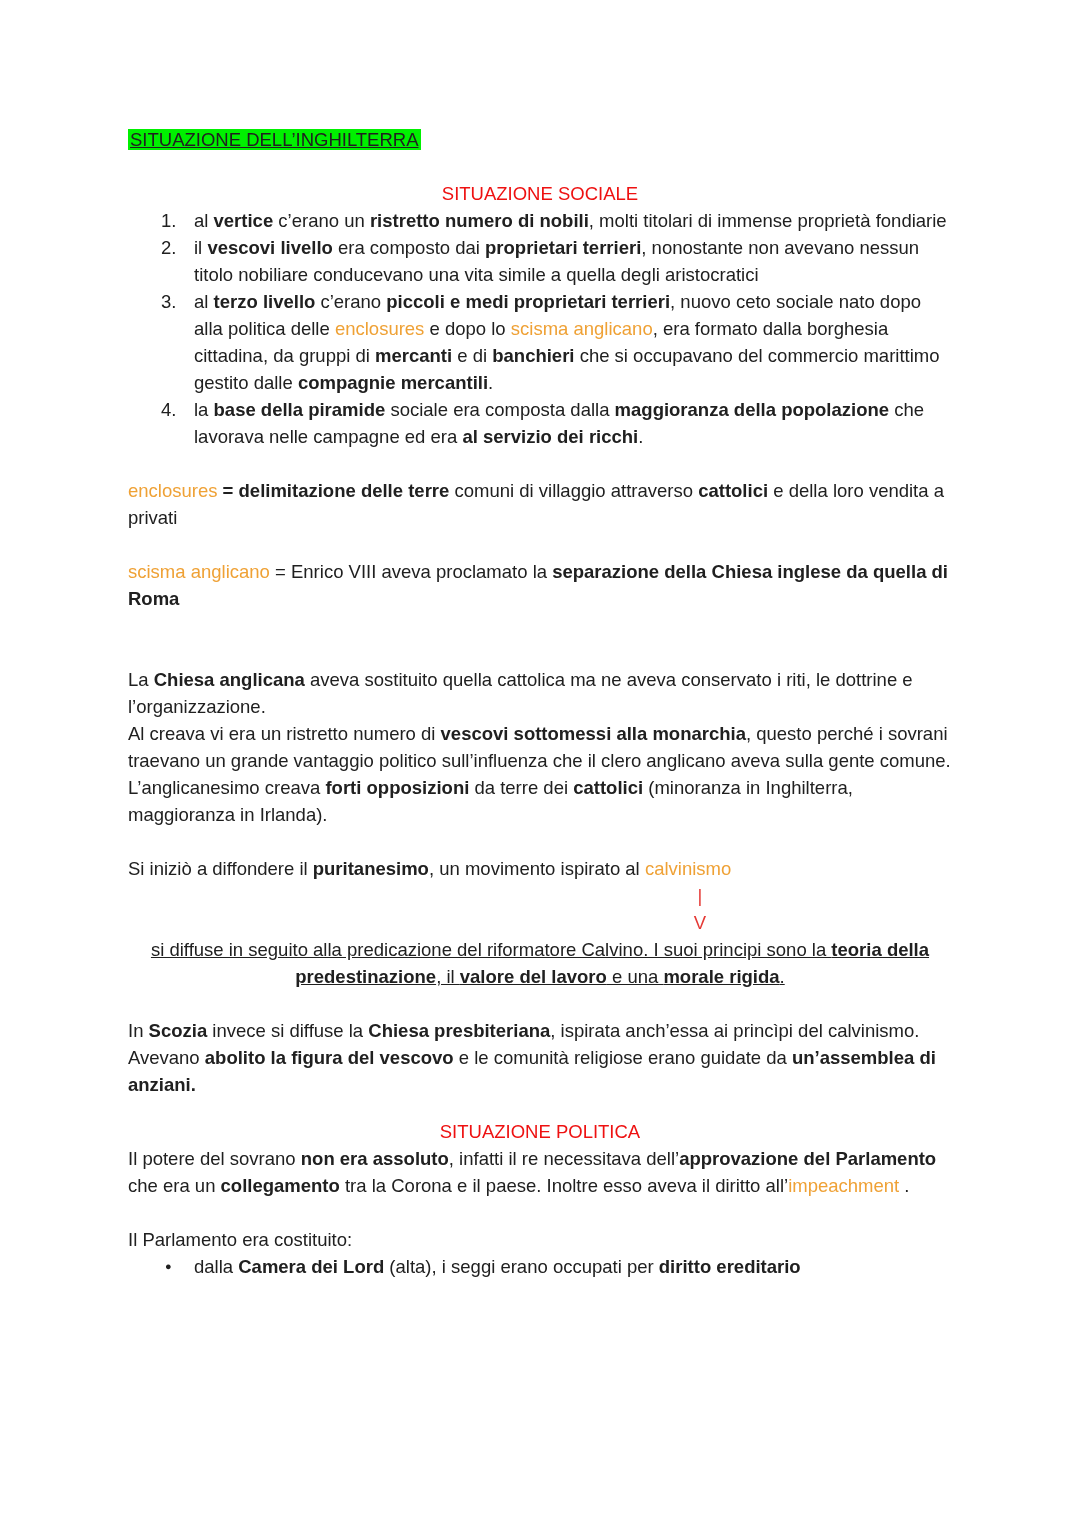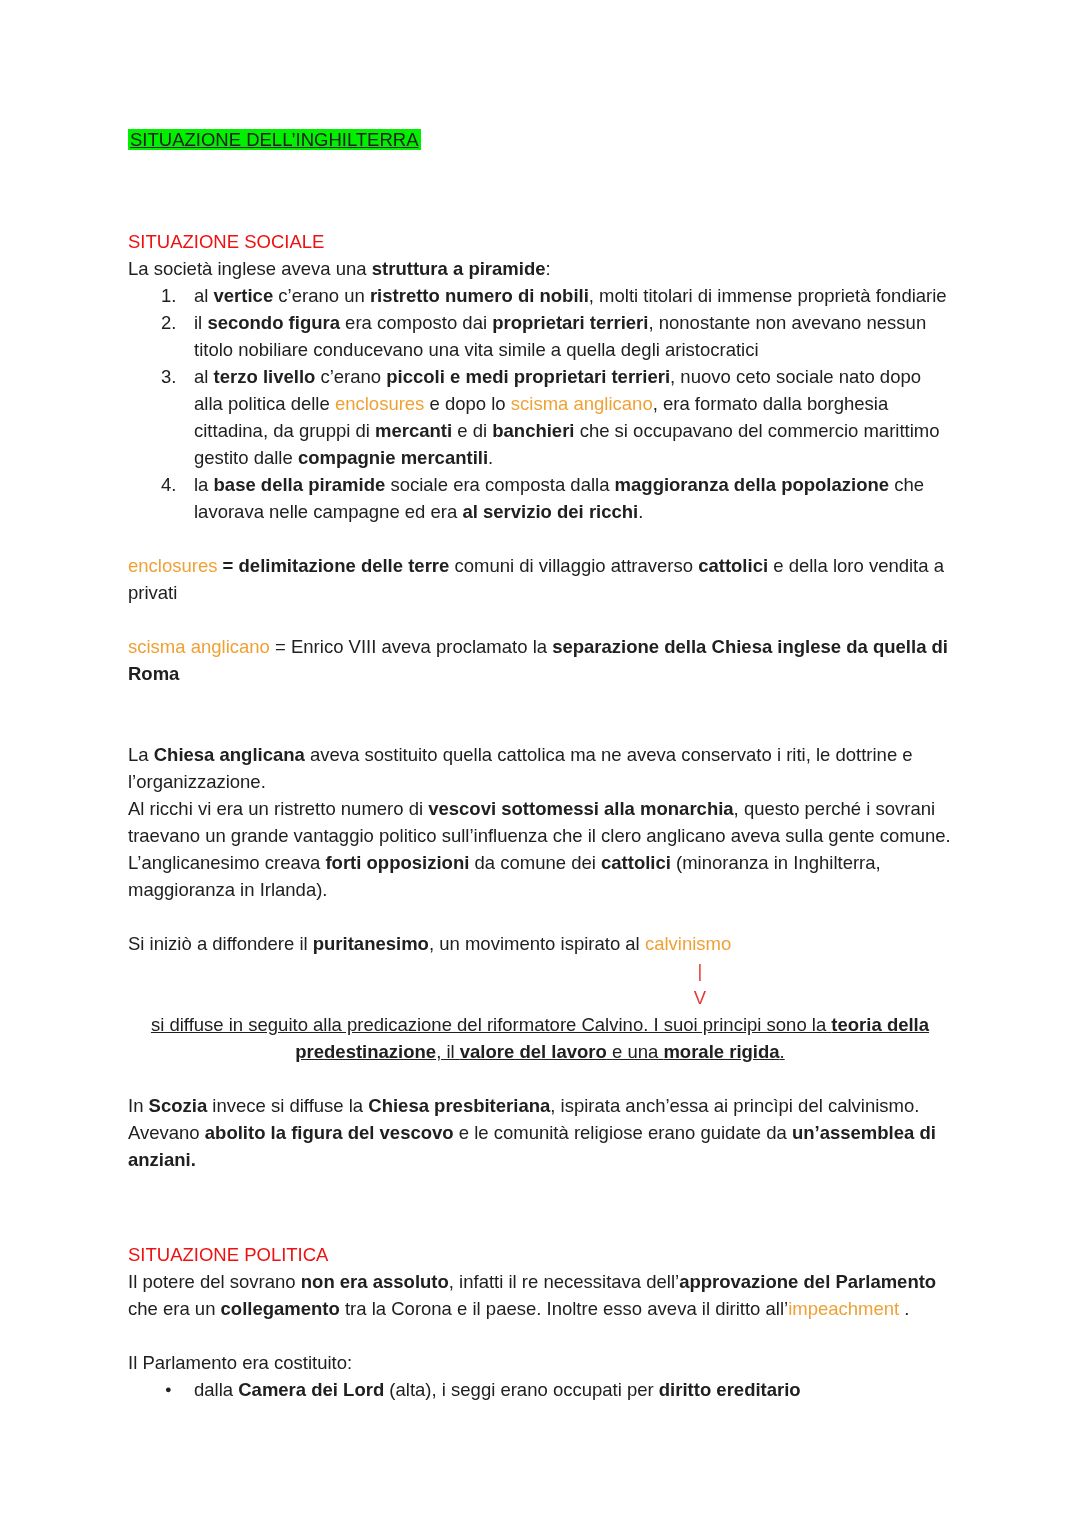--- a/index.html
+++ b/index.html
@@ -12,55 +12,54 @@
     line-height:27px;
     color:var(--body_text,#202020);
     overflow:hidden;
   }
   .doc{position:absolute;left:128px;top:126px;width:824px;}
   .title span{
     background:var(--highlight_green,#00ff00);
     text-decoration:underline;
     padding:0 2px;
   }
-  .heading{color:var(--heading_red,#ee1111);text-align:left;margin-top:48px;}
+  .heading{color:var(--heading_red,#ee1111);text-align:center;}
   .para{text-align:left;}
   .para.center{text-align:center;text-decoration:underline;}
   .b{font-weight:bold;}
   .o{color:var(--term_orange,#efa135);}
   .spacer{width:100%;}
   .list .li{position:relative;padding-left:66px;}
   .list .marker{position:absolute;left:33px;top:0;}
   .list .marker.bullet{left:37px;font-size:11px;}
   .arrow{color:var(--arrow_red,#ee1111);}
   .arrow div{margin-left:562px;width:20px;text-align:center;}
 </style>
 </head>
 <body>
 
 <div class="page" style="--body_text: #202020; --heading_red: #ee1111; --term_orange: #efa135; --highlight_green: #00f000; --arrow_red: #e53935;">
   <div class="doc" id="doc">
       <div class="title"><span>SITUAZIONE DELL’INGHILTERRA</span></div>
       <div class="spacer" style="height: 27px;"></div>
       <div class="heading">SITUAZIONE SOCIALE</div>
-      <div class="para"><span class="">La società inglese aveva una </span><span class="b">struttura a piramide</span><span class="">:</span></div>
       <div class="list">
         <div class="li"><span class="marker">1.</span><span class="">al </span><span class="b">vertice</span><span class=""> c’erano un </span><span class="b">ristretto numero di nobili</span><span class="">, molti titolari di immense proprietà fondiarie</span></div>
-        <div class="li"><span class="marker">2.</span><span class="">il </span><span class="b">secondo figura</span><span class=""> era composto dai </span><span class="b">proprietari terrieri</span><span class="">, nonostante non avevano nessun titolo nobiliare conducevano una vita simile a quella degli aristocratici</span></div>
+        <div class="li"><span class="marker">2.</span><span class="">il </span><span class="b">vescovi livello</span><span class=""> era composto dai </span><span class="b">proprietari terrieri</span><span class="">, nonostante non avevano nessun titolo nobiliare conducevano una vita simile a quella degli aristocratici</span></div>
         <div class="li"><span class="marker">3.</span><span class="">al </span><span class="b">terzo livello</span><span class=""> c’erano </span><span class="b">piccoli e medi proprietari terrieri</span><span class="">, nuovo ceto sociale nato dopo alla politica delle </span><span class="o">enclosures</span><span class=""> e dopo lo </span><span class="o">scisma anglicano</span><span class="">, era formato dalla borghesia cittadina, da gruppi di </span><span class="b">mercanti</span><span class=""> e di </span><span class="b">banchieri</span><span class=""> che si occupavano del commercio marittimo gestito dalle </span><span class="b">compagnie mercantili</span><span class="">.</span></div>
         <div class="li"><span class="marker">4.</span><span class="">la </span><span class="b">base della piramide</span><span class=""> sociale era composta dalla </span><span class="b">maggioranza della popolazione</span><span class=""> che lavorava nelle campagne ed era </span><span class="b">al servizio dei ricchi</span><span class="">.</span></div>
       </div>
       <div class="spacer" style="height: 27px;"></div>
       <div class="para"><span class="o">enclosures</span><span class=""> </span><span class="b">= delimitazione delle terre</span><span class=""> comuni di villaggio attraverso </span><span class="b">cattolici</span><span class=""> e della loro vendita a privati</span></div>
       <div class="spacer" style="height: 27px;"></div>
       <div class="para"><span class="o">scisma anglicano</span><span class=""> = Enrico VIII aveva proclamato la </span><span class="b">separazione della Chiesa inglese da quella di Roma</span></div>
       <div class="spacer" style="height: 54px;"></div>
       <div class="para"><span class="">La </span><span class="b">Chiesa anglicana</span><span class=""> aveva sostituito quella cattolica ma ne aveva conservato i riti, le dottrine e l’organizzazione.</span></div>
-      <div class="para"><span class="">Al ricchi vi era un ristretto numero di </span><span class="b">vescovi sottomessi alla monarchia</span><span class="">, questo perché i sovrani traevano un grande vantaggio politico sull’influenza che il clero anglicano aveva sulla gente comune.</span></div>
-      <div class="para"><span class="">L’anglicanesimo creava </span><span class="b">forti opposizioni</span><span class=""> da comune dei </span><span class="b">cattolici</span><span class=""> (minoranza in Inghilterra, maggioranza in Irlanda).</span></div>
+      <div class="para"><span class="">Al creava vi era un ristretto numero di </span><span class="b">vescovi sottomessi alla monarchia</span><span class="">, questo perché i sovrani traevano un grande vantaggio politico sull’influenza che il clero anglicano aveva sulla gente comune.</span></div>
+      <div class="para"><span class="">L’anglicanesimo creava </span><span class="b">forti opposizioni</span><span class=""> da terre dei </span><span class="b">cattolici</span><span class=""> (minoranza in Inghilterra, maggioranza in Irlanda).</span></div>
       <div class="spacer" style="height: 27px;"></div>
       <div class="para"><span class="">Si iniziò a diffondere il </span><span class="b">puritanesimo</span><span class="">, un movimento ispirato al </span><span class="o">calvinismo</span></div>
       <div class="arrow">
         <div>|</div>
         <div>V</div>
       </div>
       <div class="para center"><span class="">si diffuse in seguito alla predicazione del riformatore Calvino. I suoi principi sono la </span><span class="b">teoria della predestinazione</span><span class="">, il </span><span class="b">valore del lavoro</span><span class=""> e una </span><span class="b">morale rigida</span><span class="">.</span></div>
       <div class="spacer" style="height: 27px;"></div>
       <div class="para"><span class="">In </span><span class="b">Scozia</span><span class=""> invece si diffuse la </span><span class="b">Chiesa presbiteriana</span><span class="">, ispirata anch’essa ai princìpi del calvinismo. Avevano </span><span class="b">abolito la figura del vescovo</span><span class=""> e le comunità religiose erano guidate da </span><span class="b">un’assemblea di anziani.</span></div>
       <div class="spacer" style="height: 20.25px;"></div>

